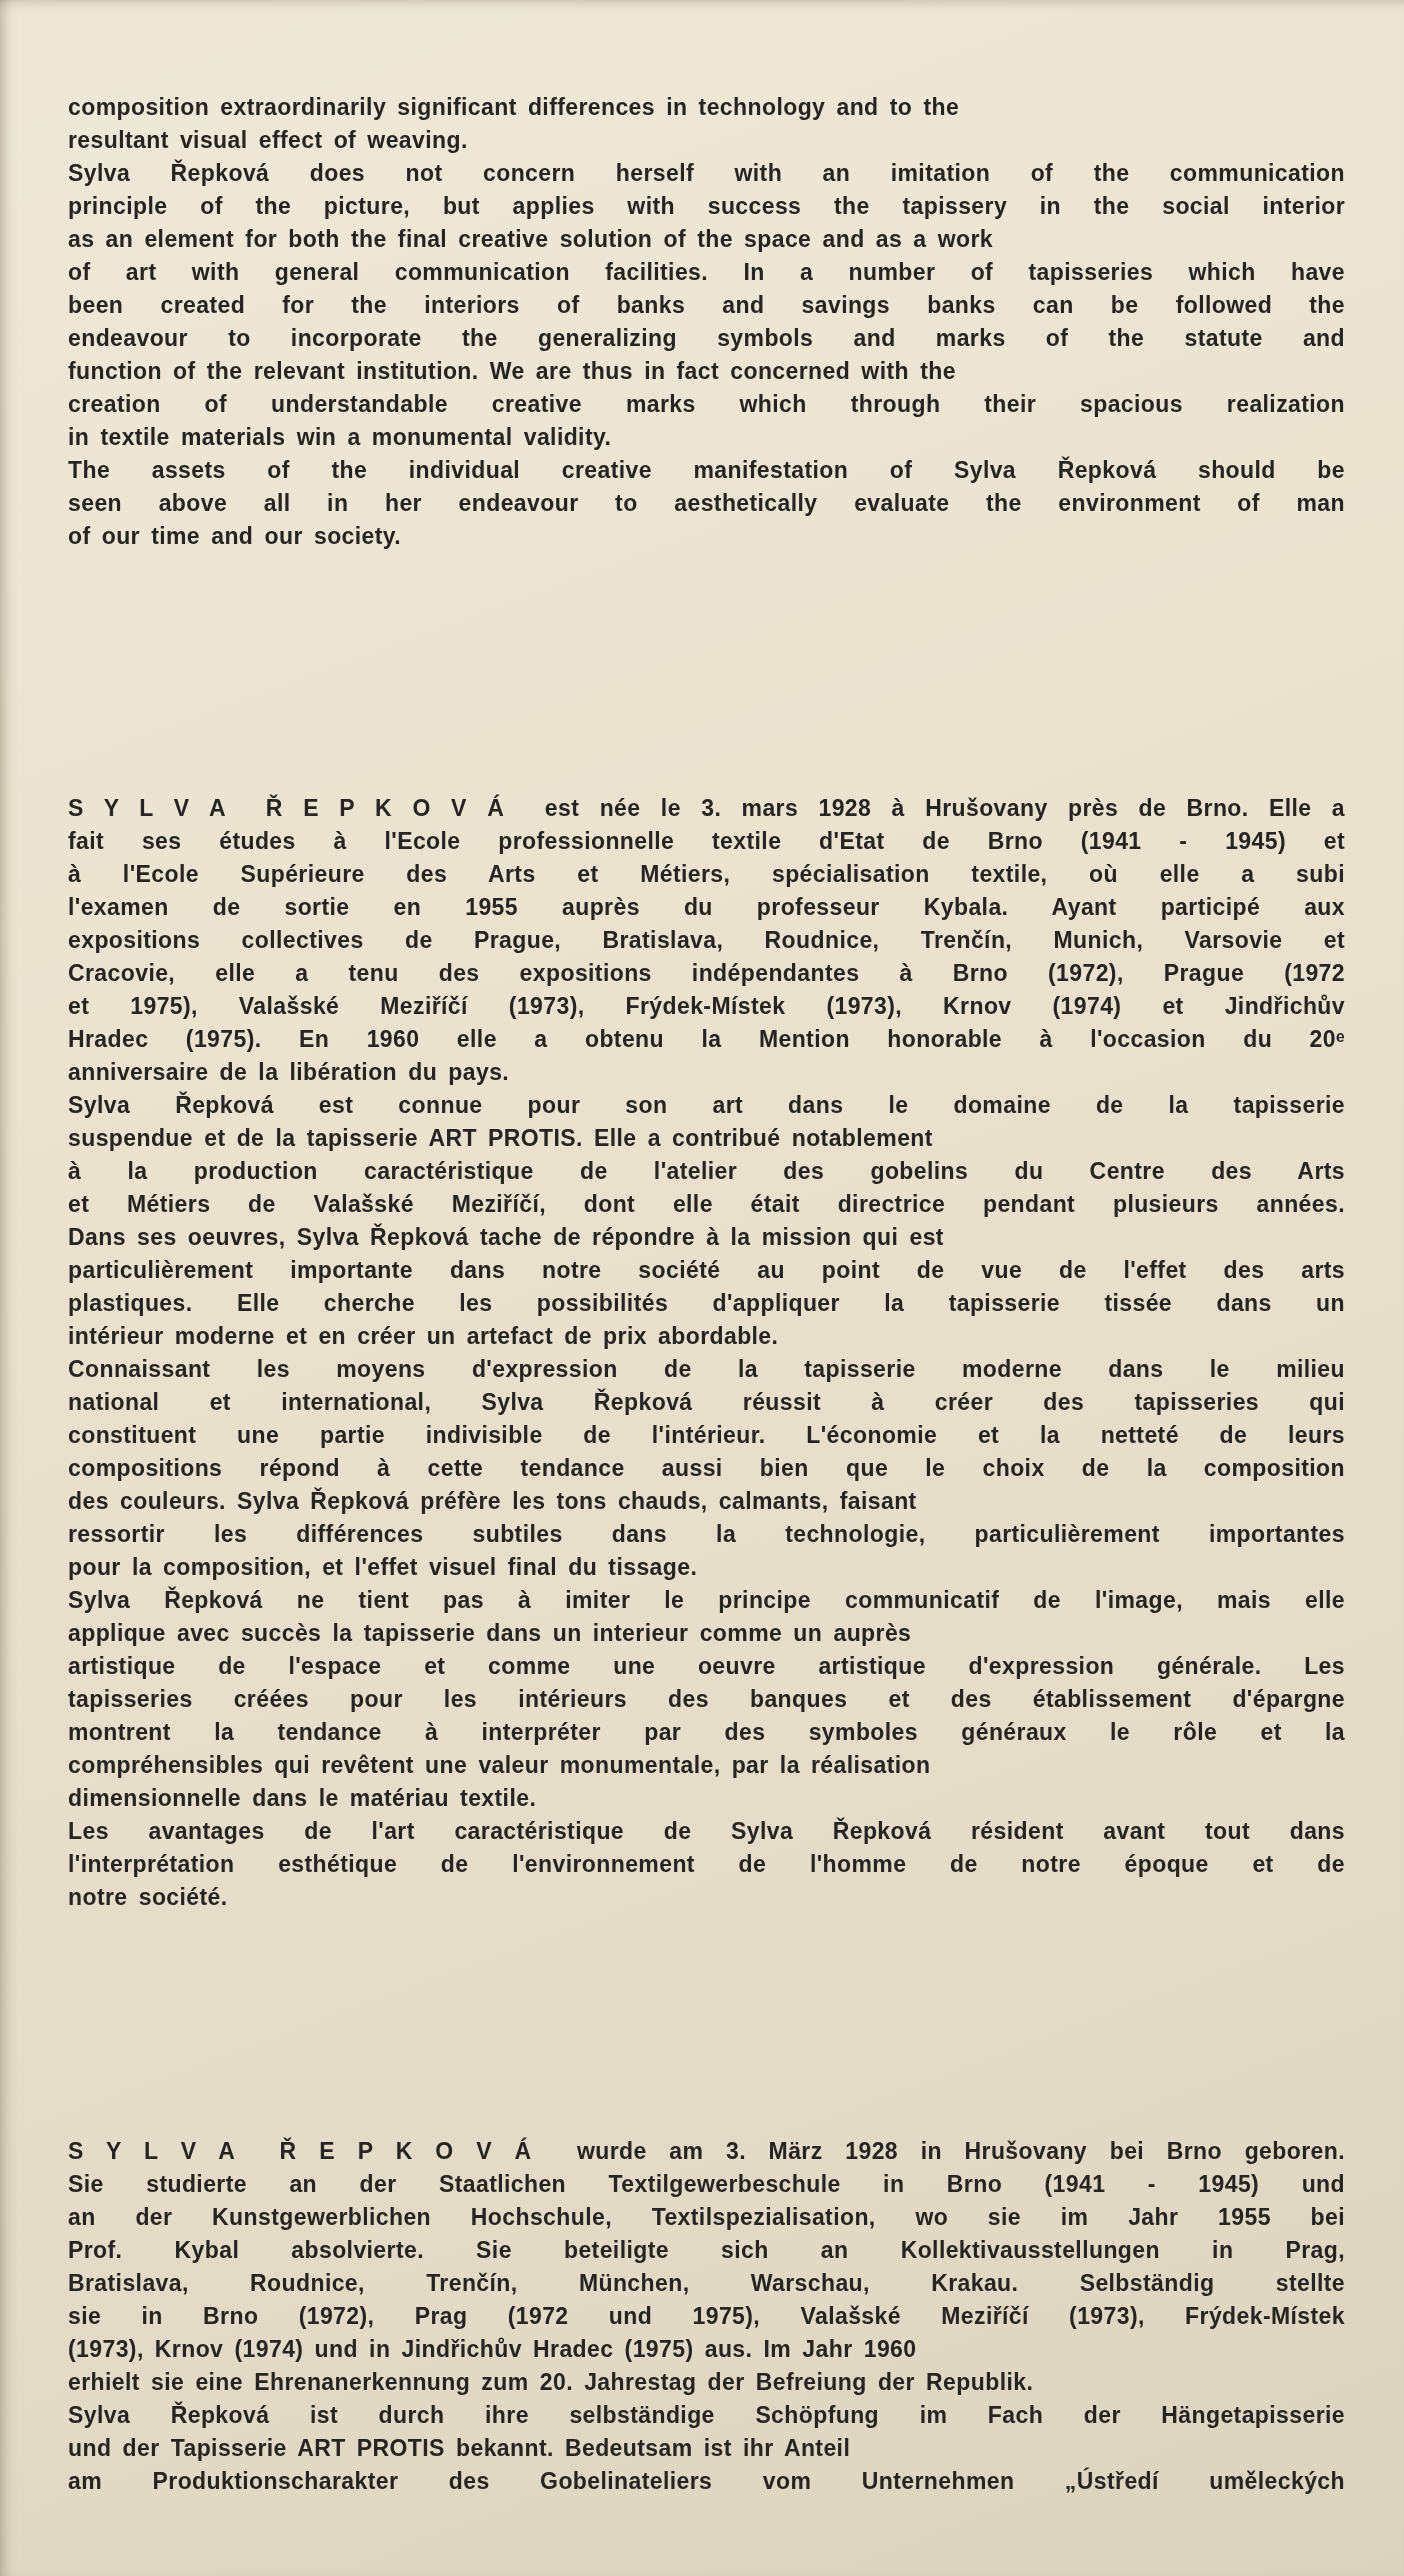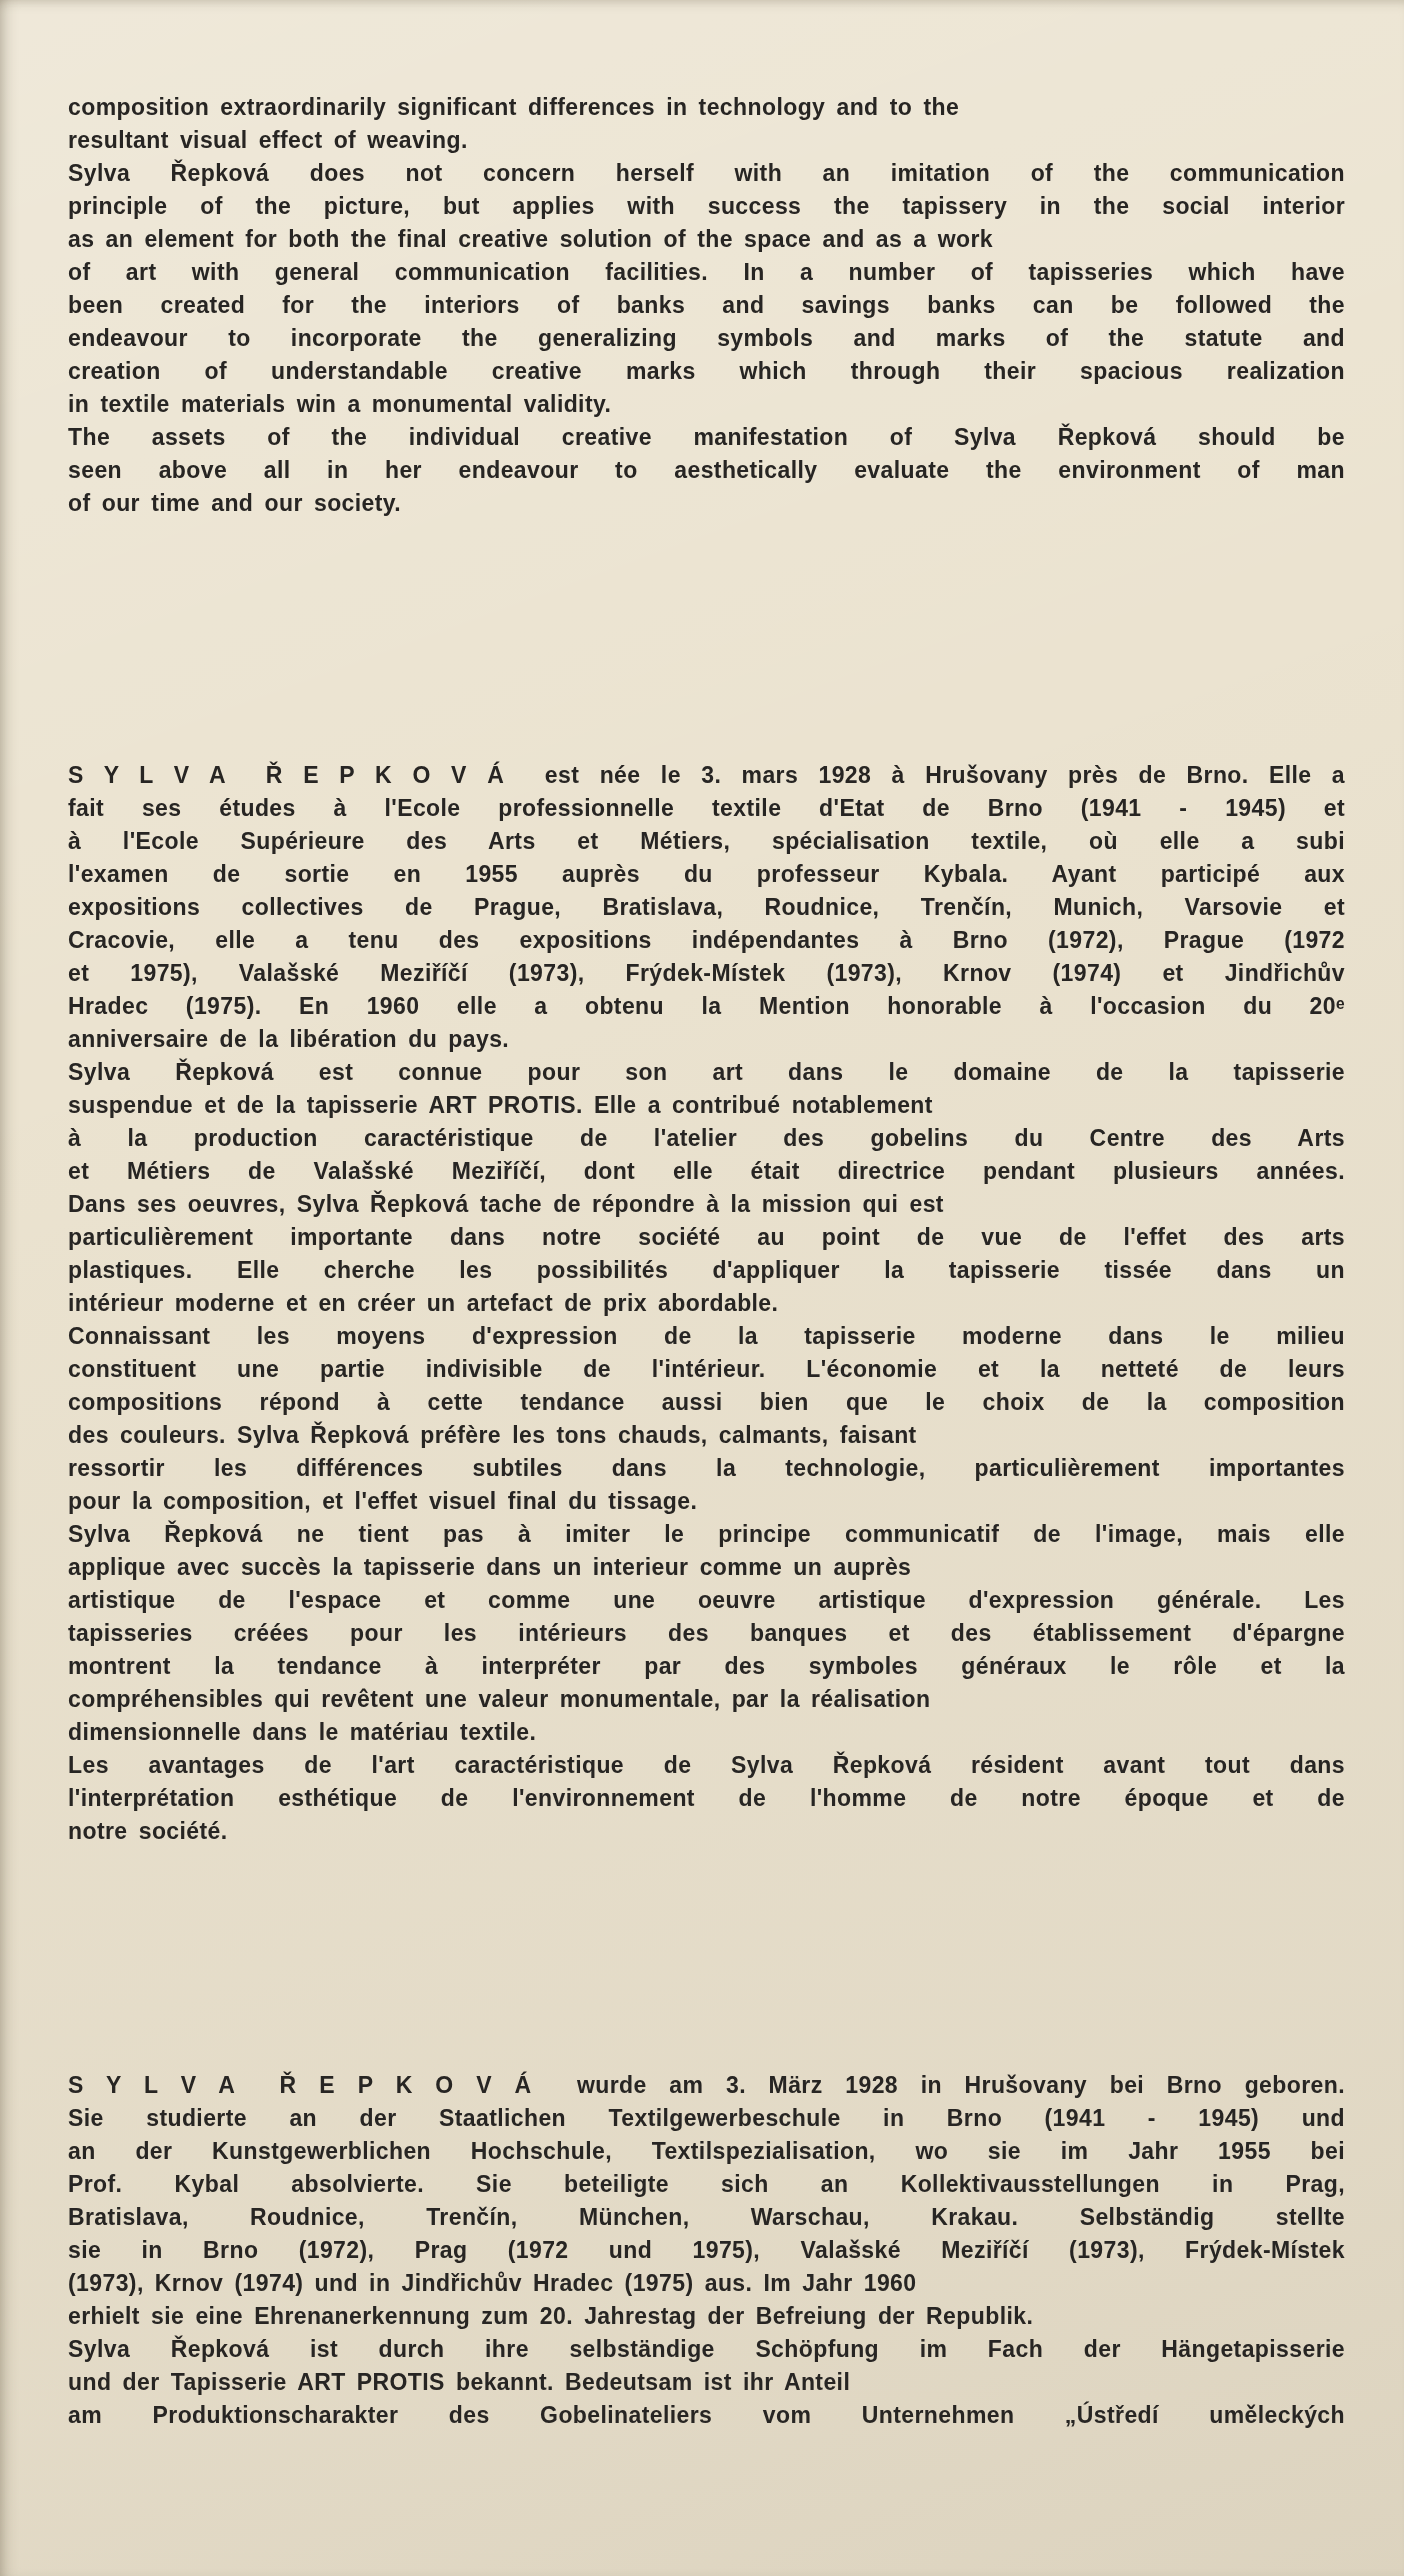--- a/index.html
+++ b/index.html
@@ -62,20 +62,21 @@
         <div class="text-line ragged" data-name="text-line">composition extraordinarily significant differences in technology and to the</div>
         <div class="text-line ragged" data-name="text-line">resultant visual effect of weaving.</div>
       </div>
       <div class="paragraph" data-name="paragraph">
         <div class="text-line" data-name="text-line">Sylva Řepková does not concern herself with an imitation of the communication</div>
         <div class="text-line" data-name="text-line">principle of the picture, but applies with success the tapissery in the social interior</div>
         <div class="text-line ragged" data-name="text-line">as an element for both the final creative solution of the space and as a work</div>
         <div class="text-line" data-name="text-line">of art with general communication facilities. In a number of tapisseries which have</div>
         <div class="text-line" data-name="text-line">been created for the interiors of banks and savings banks can be followed the</div>
         <div class="text-line" data-name="text-line">endeavour to incorporate the generalizing symbols and marks of the statute and</div>
+        <div class="text-line ragged" data-name="text-line">function of the relevant institution. We are thus in fact concerned with the</div>
         <div class="text-line" data-name="text-line">creation of understandable creative marks which through their spacious realization</div>
         <div class="text-line ragged" data-name="text-line">in textile materials win a monumental validity.</div>
       </div>
       <div class="paragraph" data-name="paragraph">
         <div class="text-line" data-name="text-line">The assets of the individual creative manifestation of Sylva Řepková should be</div>
         <div class="text-line" data-name="text-line">seen above all in her endeavour to aesthetically evaluate the environment of man</div>
         <div class="text-line ragged" data-name="text-line">of our time and our society.</div>
       </div>
     </section>
     <section class="text-section" data-name="text-section-french">
@@ -95,20 +96,21 @@
         <div class="text-line ragged" data-name="text-line">suspendue et de la tapisserie ART PROTIS. Elle a contribué notablement</div>
         <div class="text-line" data-name="text-line">à la production caractéristique de l'atelier des gobelins du Centre des Arts</div>
         <div class="text-line" data-name="text-line">et Métiers de Valašské Meziříčí, dont elle était directrice pendant plusieurs années.</div>
         <div class="text-line ragged" data-name="text-line">Dans ses oeuvres, Sylva Řepková tache de répondre à la mission qui est</div>
         <div class="text-line" data-name="text-line">particulièrement importante dans notre société au point de vue de l'effet des arts</div>
         <div class="text-line" data-name="text-line">plastiques. Elle cherche les possibilités d'appliquer la tapisserie tissée dans un</div>
         <div class="text-line ragged" data-name="text-line">intérieur moderne et en créer un artefact de prix abordable.</div>
       </div>
       <div class="paragraph" data-name="paragraph">
         <div class="text-line" data-name="text-line">Connaissant les moyens d'expression de la tapisserie moderne dans le milieu</div>
+        <div class="text-line" data-name="text-line">national et international, Sylva Řepková réussit à créer des tapisseries qui</div>
         <div class="text-line" data-name="text-line">constituent une partie indivisible de l'intérieur. L'économie et la netteté de leurs</div>
         <div class="text-line" data-name="text-line">compositions répond à cette tendance aussi bien que le choix de la composition</div>
         <div class="text-line ragged" data-name="text-line">des couleurs. Sylva Řepková préfère les tons chauds, calmants, faisant</div>
         <div class="text-line" data-name="text-line">ressortir les différences subtiles dans la technologie, particulièrement importantes</div>
         <div class="text-line ragged" data-name="text-line">pour la composition, et l'effet visuel final du tissage.</div>
       </div>
       <div class="paragraph" data-name="paragraph">
         <div class="text-line" data-name="text-line">Sylva Řepková ne tient pas à imiter le principe communicatif de l'image, mais elle</div>
         <div class="text-line ragged" data-name="text-line">applique avec succès la tapisserie dans un interieur comme un auprès</div>
         <div class="text-line" data-name="text-line">artistique de l'espace et comme une oeuvre artistique d'expression générale. Les</div>

